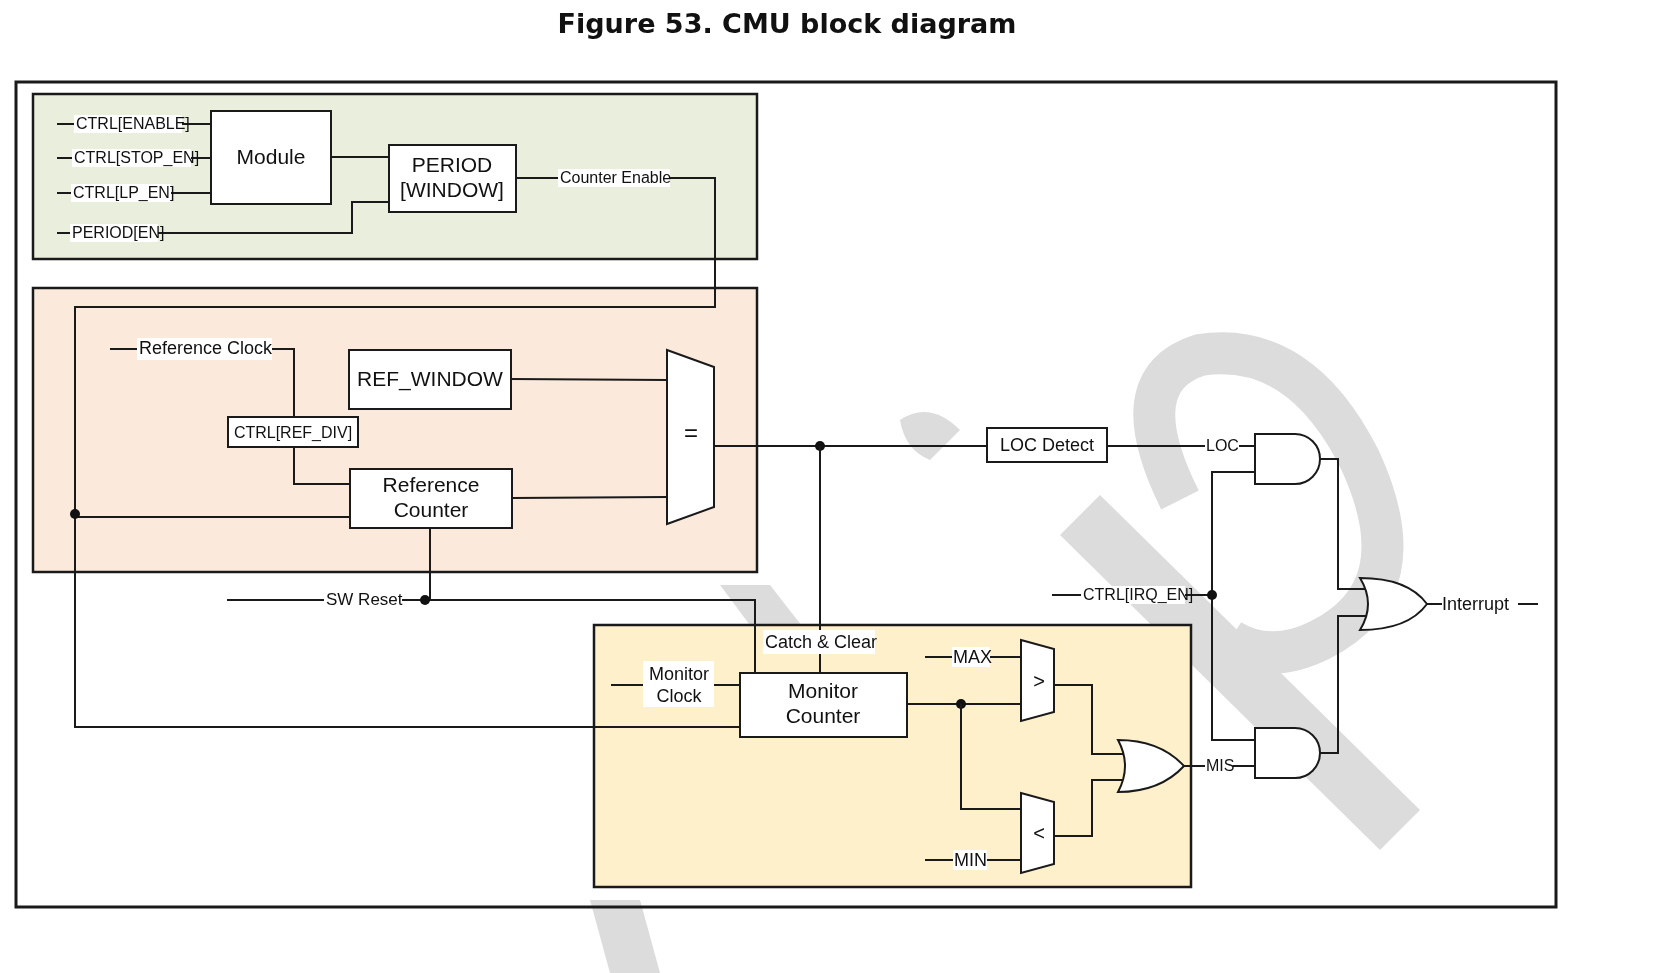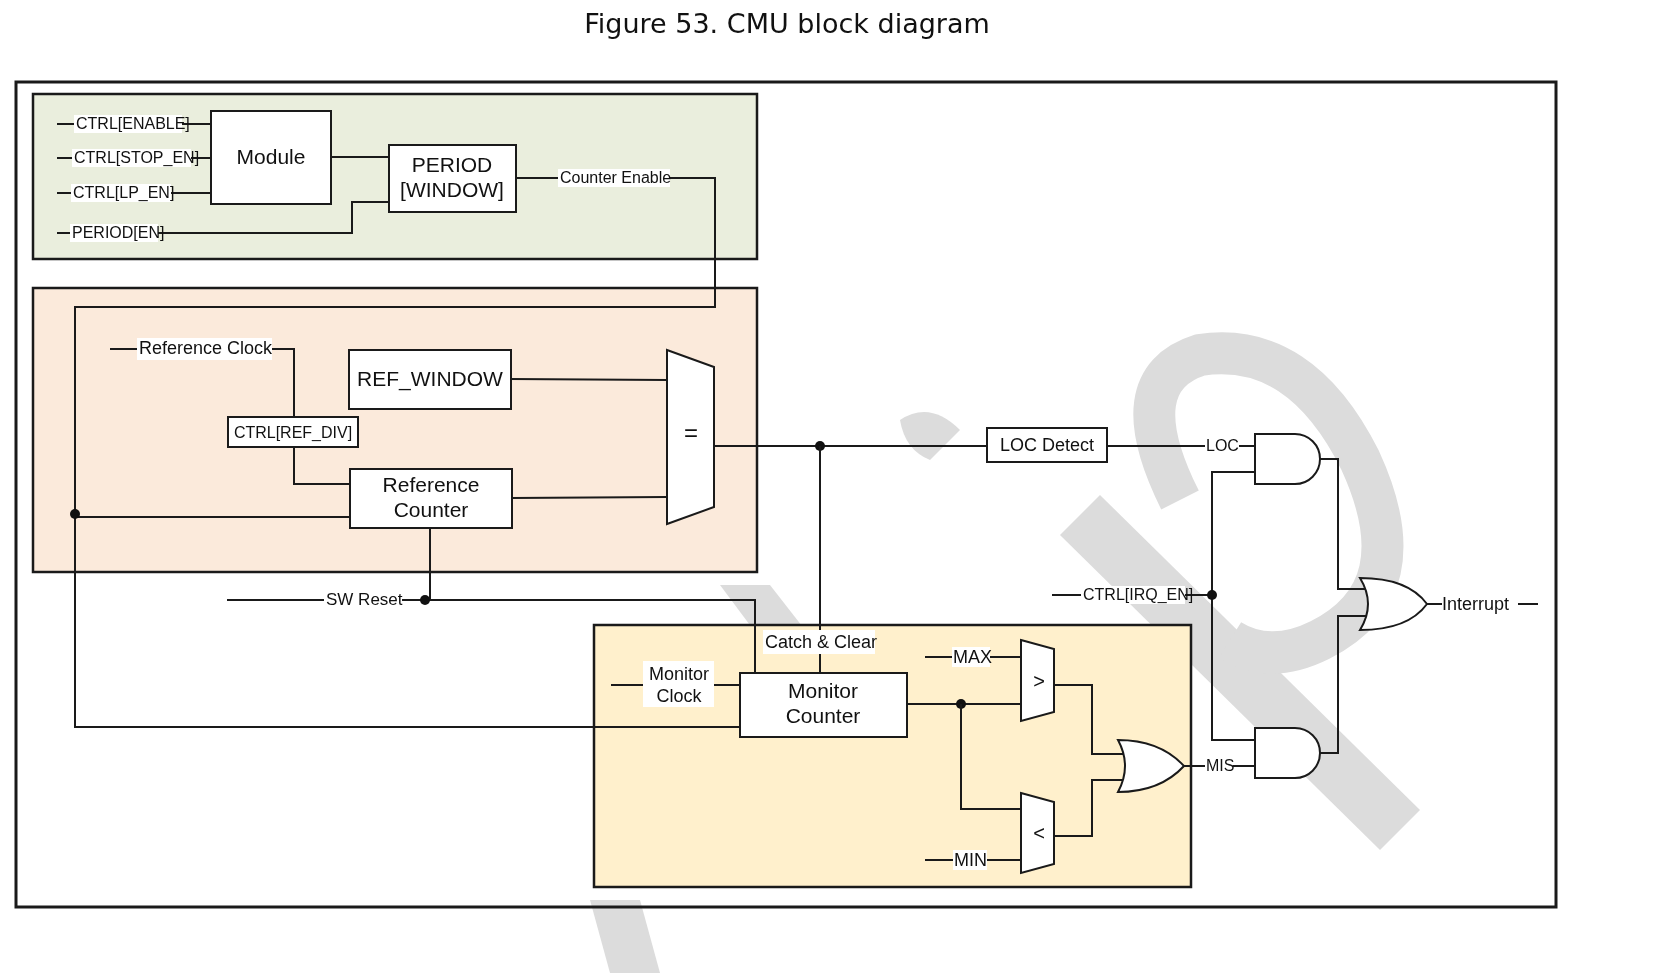--- a/index.html
+++ b/index.html
@@ -1,19 +1,19 @@
 <!DOCTYPE html>
 <html><head>
 <meta charset="utf-8">
 <style>
   html, body { margin: 0; padding: 0; background: #ffffff; }
   body { width: 1669px; height: 973px; position: relative; overflow: hidden;
          font-family: "Liberation Sans", sans-serif; }
   #title { position: absolute; left: 0; top: 8px; width: 1574px; text-align: center;
-           font-family: "DejaVu Sans", sans-serif; font-weight: normal; font-size: 27px; color: #111; }
+           font-family: "DejaVu Sans", sans-serif; font-weight: bold; font-size: 27px; color: #111; }
   svg { position: absolute; left: 0; top: 0; }
   svg text { font-family: "Liberation Sans", sans-serif; fill: #111; }
   .w { stroke: #1a1a1a; stroke-width: 2; fill: none; }
   .box { stroke: #1a1a1a; stroke-width: 2; fill: #ffffff; }
   .lbl { font-size: 16px; }
   .blk { font-size: 21px; }
   .wm { fill: #dcdcdc; }
 </style>
 </head>
 <body>

